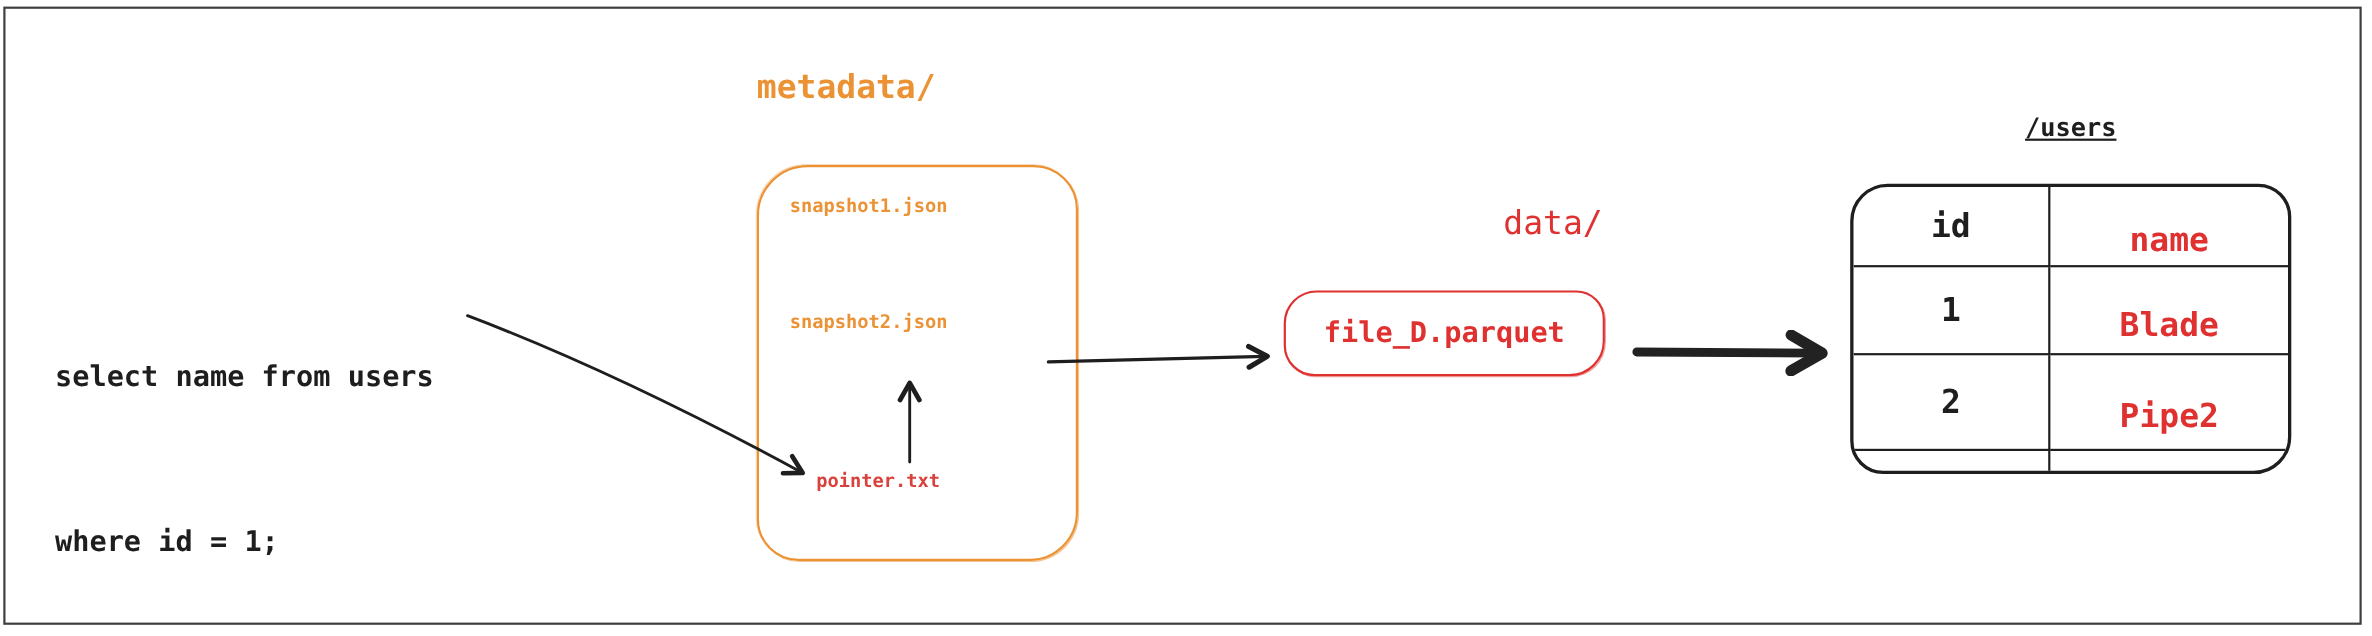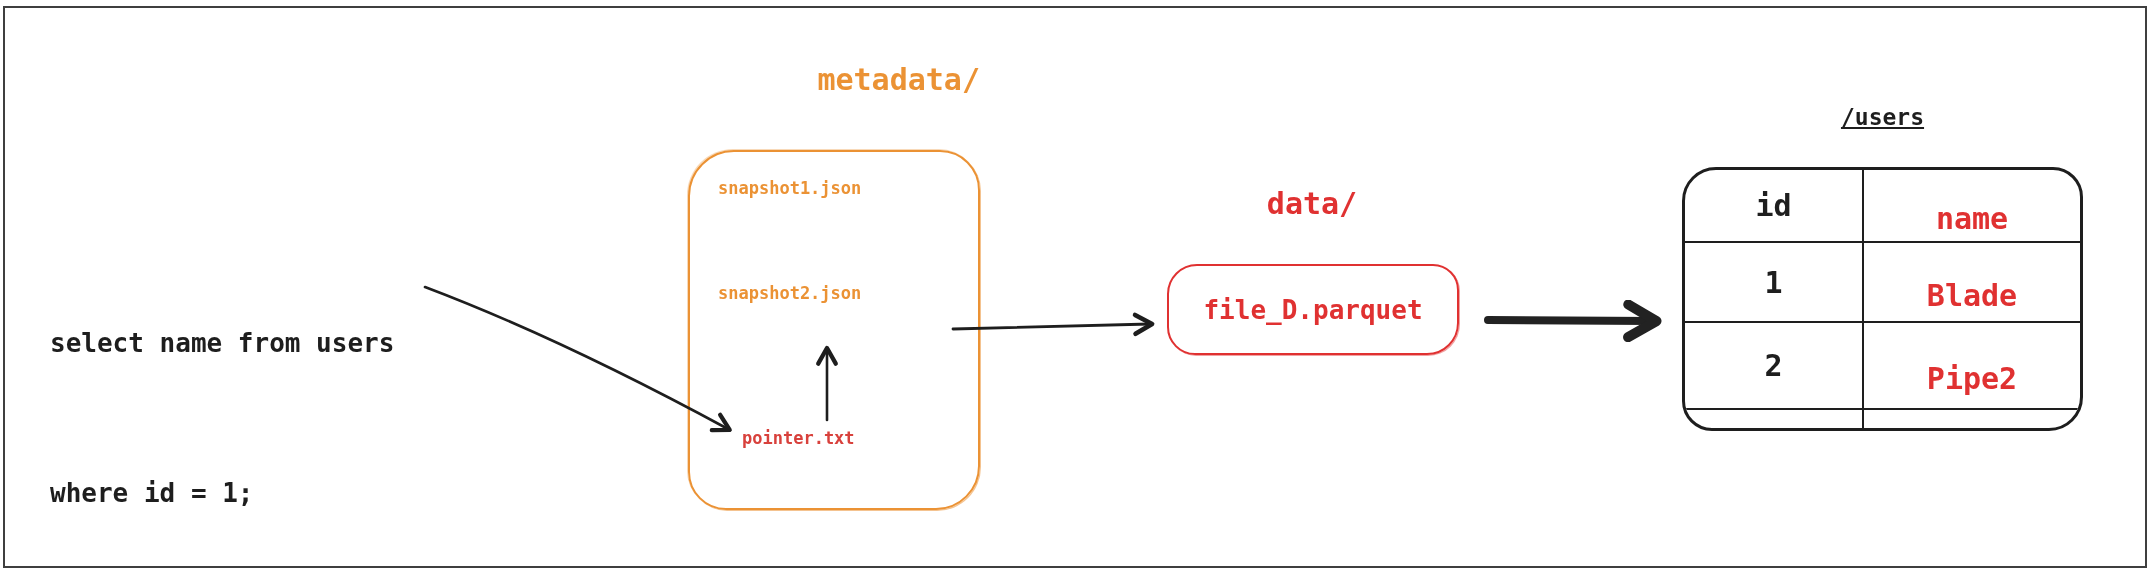--- a/index.html
+++ b/index.html
@@ -26,21 +26,21 @@
     left: 50px; top: 218px;
     font-size: 26px; font-weight: bold;
     color: #1e1e1e;
     line-height: 50px;
     white-space: pre;
   }
 
   
   .meta-title {
     left: 688px; top: 62px; width: 292px;
-    text-align: right;
+    text-align: left;
     font-size: 30px; font-weight: bold;
     color: #eb9234;
   }
   .meta-box {
     left: 688px; top: 150px;
     width: 292px; height: 360px;
     border: 2.5px solid #eb9234;
     border-radius: 46px 40px 44px 38px;
     box-shadow: 1px 1px 0 0 rgba(235,146,52,0.55), -1px -1px 0 0 rgba(235,146,52,0.35);
   }
@@ -50,27 +50,27 @@
     white-space: nowrap;
   }
   .file-s1 { left: 718px; top: 178px; }
   .file-s2 { left: 718px; top: 252px; margin-top: 31px; }
   .file-s3 { left: 718px; top: 308px; }
   .file-pointer { left: 742px; top: 428px; color: #d8413c; }
 
   
   .data-title {
     left: 1167px; top: 186px; width: 290px;
-    text-align: center;
-    font-size: 30px; font-weight: bold;
+    text-align: right;
+    font-size: 30px; font-weight: normal;
     color: #e03131;
   }
   .data-box {
     left: 1167px; top: 264px;
-    width: 292px; height: 91px;
+    width: 292px; height: 78px;
     border: 2.5px solid #e03131;
     border-radius: 30px 26px 32px 28px;
     box-shadow: 1px 1px 0 0 rgba(224,49,49,0.45);
     display: flex; align-items: center; justify-content: center;
   }
   .data-file {
     font-size: 26px; font-weight: bold;
     color: #e03131;
     white-space: nowrap;
   }

